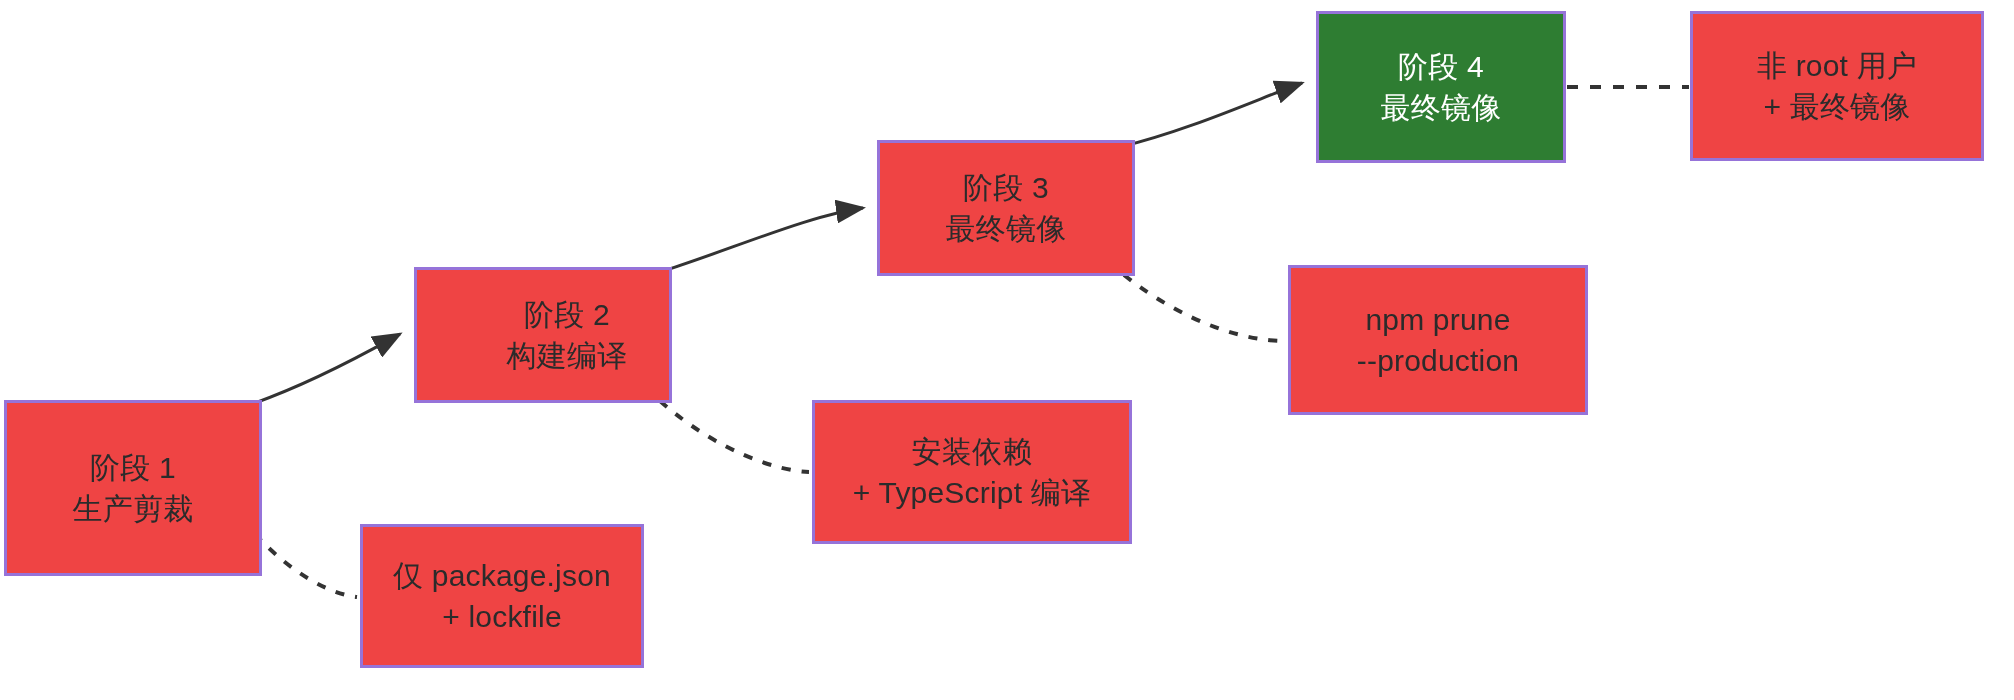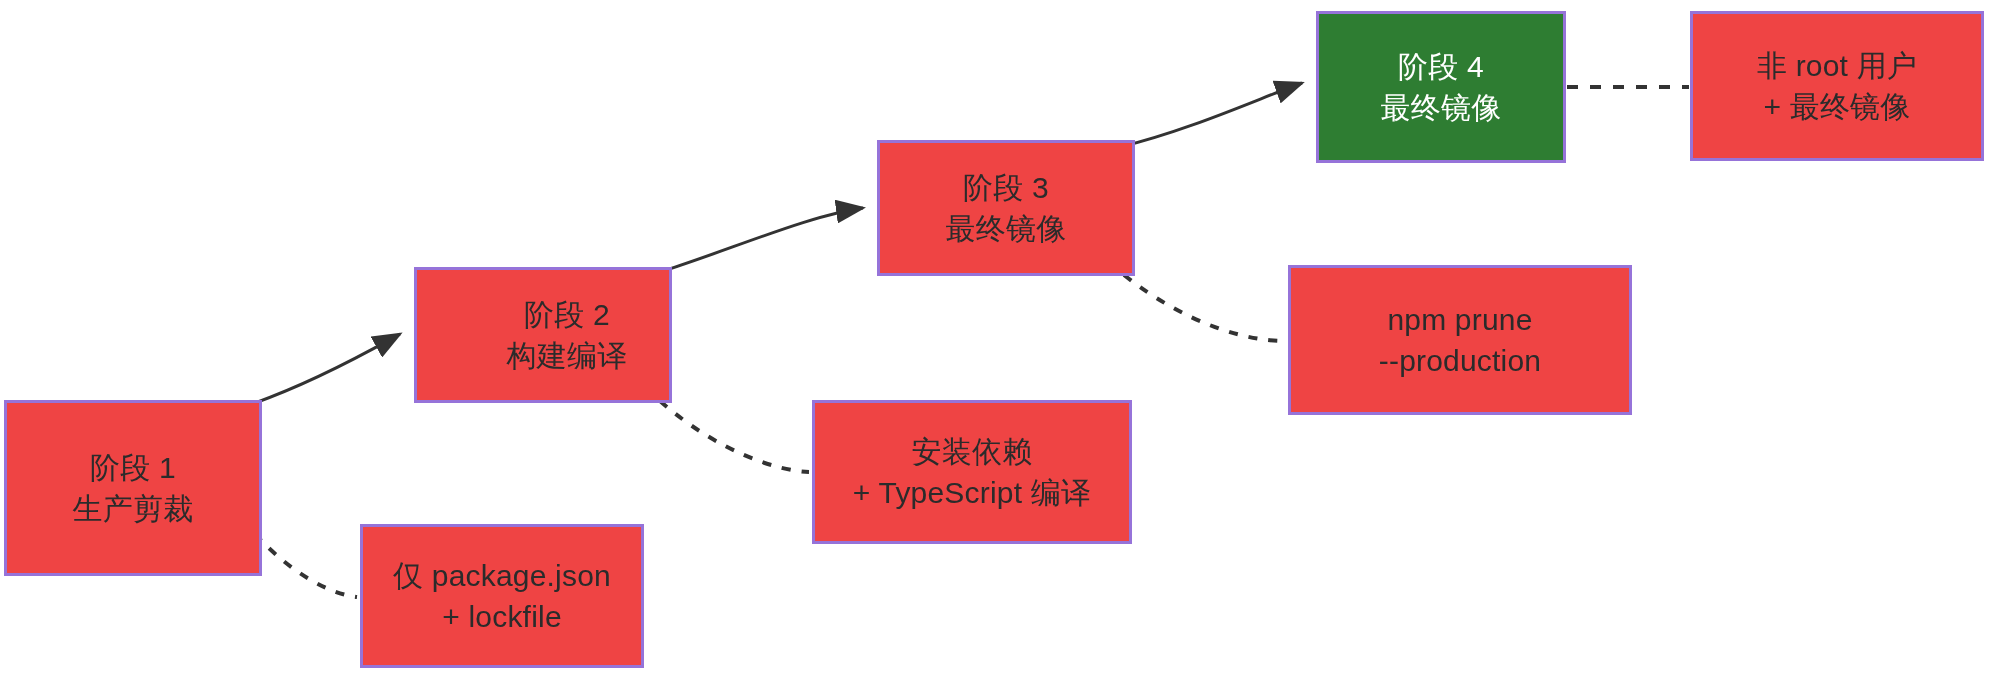--- a/index.html
+++ b/index.html
@@ -99,21 +99,21 @@
   <div class="node" style="left:360px; top:524px; width:284px; height:144px;">
     <span class="line">仅 package.json</span>
     <span class="line">+ lockfile</span>
   </div>
 
   <div class="node" style="left:812px; top:400px; width:320px; height:144px;text-align:center;">
     <span class="line">安装依赖</span>
     <span class="line">+ TypeScript 编译</span>
   </div>
 
-  <div class="node" style="left:1288px; top:265px; width:344px; height:150px;">
+  <div class="node" style="left:1288px; top:265px; width:300px; height:150px;">
     <span class="line">npm prune</span>
     <span class="line">--production</span>
   </div>
 
   <div class="node" style="left:1690px; top:11px; width:294px; height:150px;">
     <span class="line">非 root 用户</span>
     <span class="line">+ 最终镜像</span>
   </div>
 
 </div>

